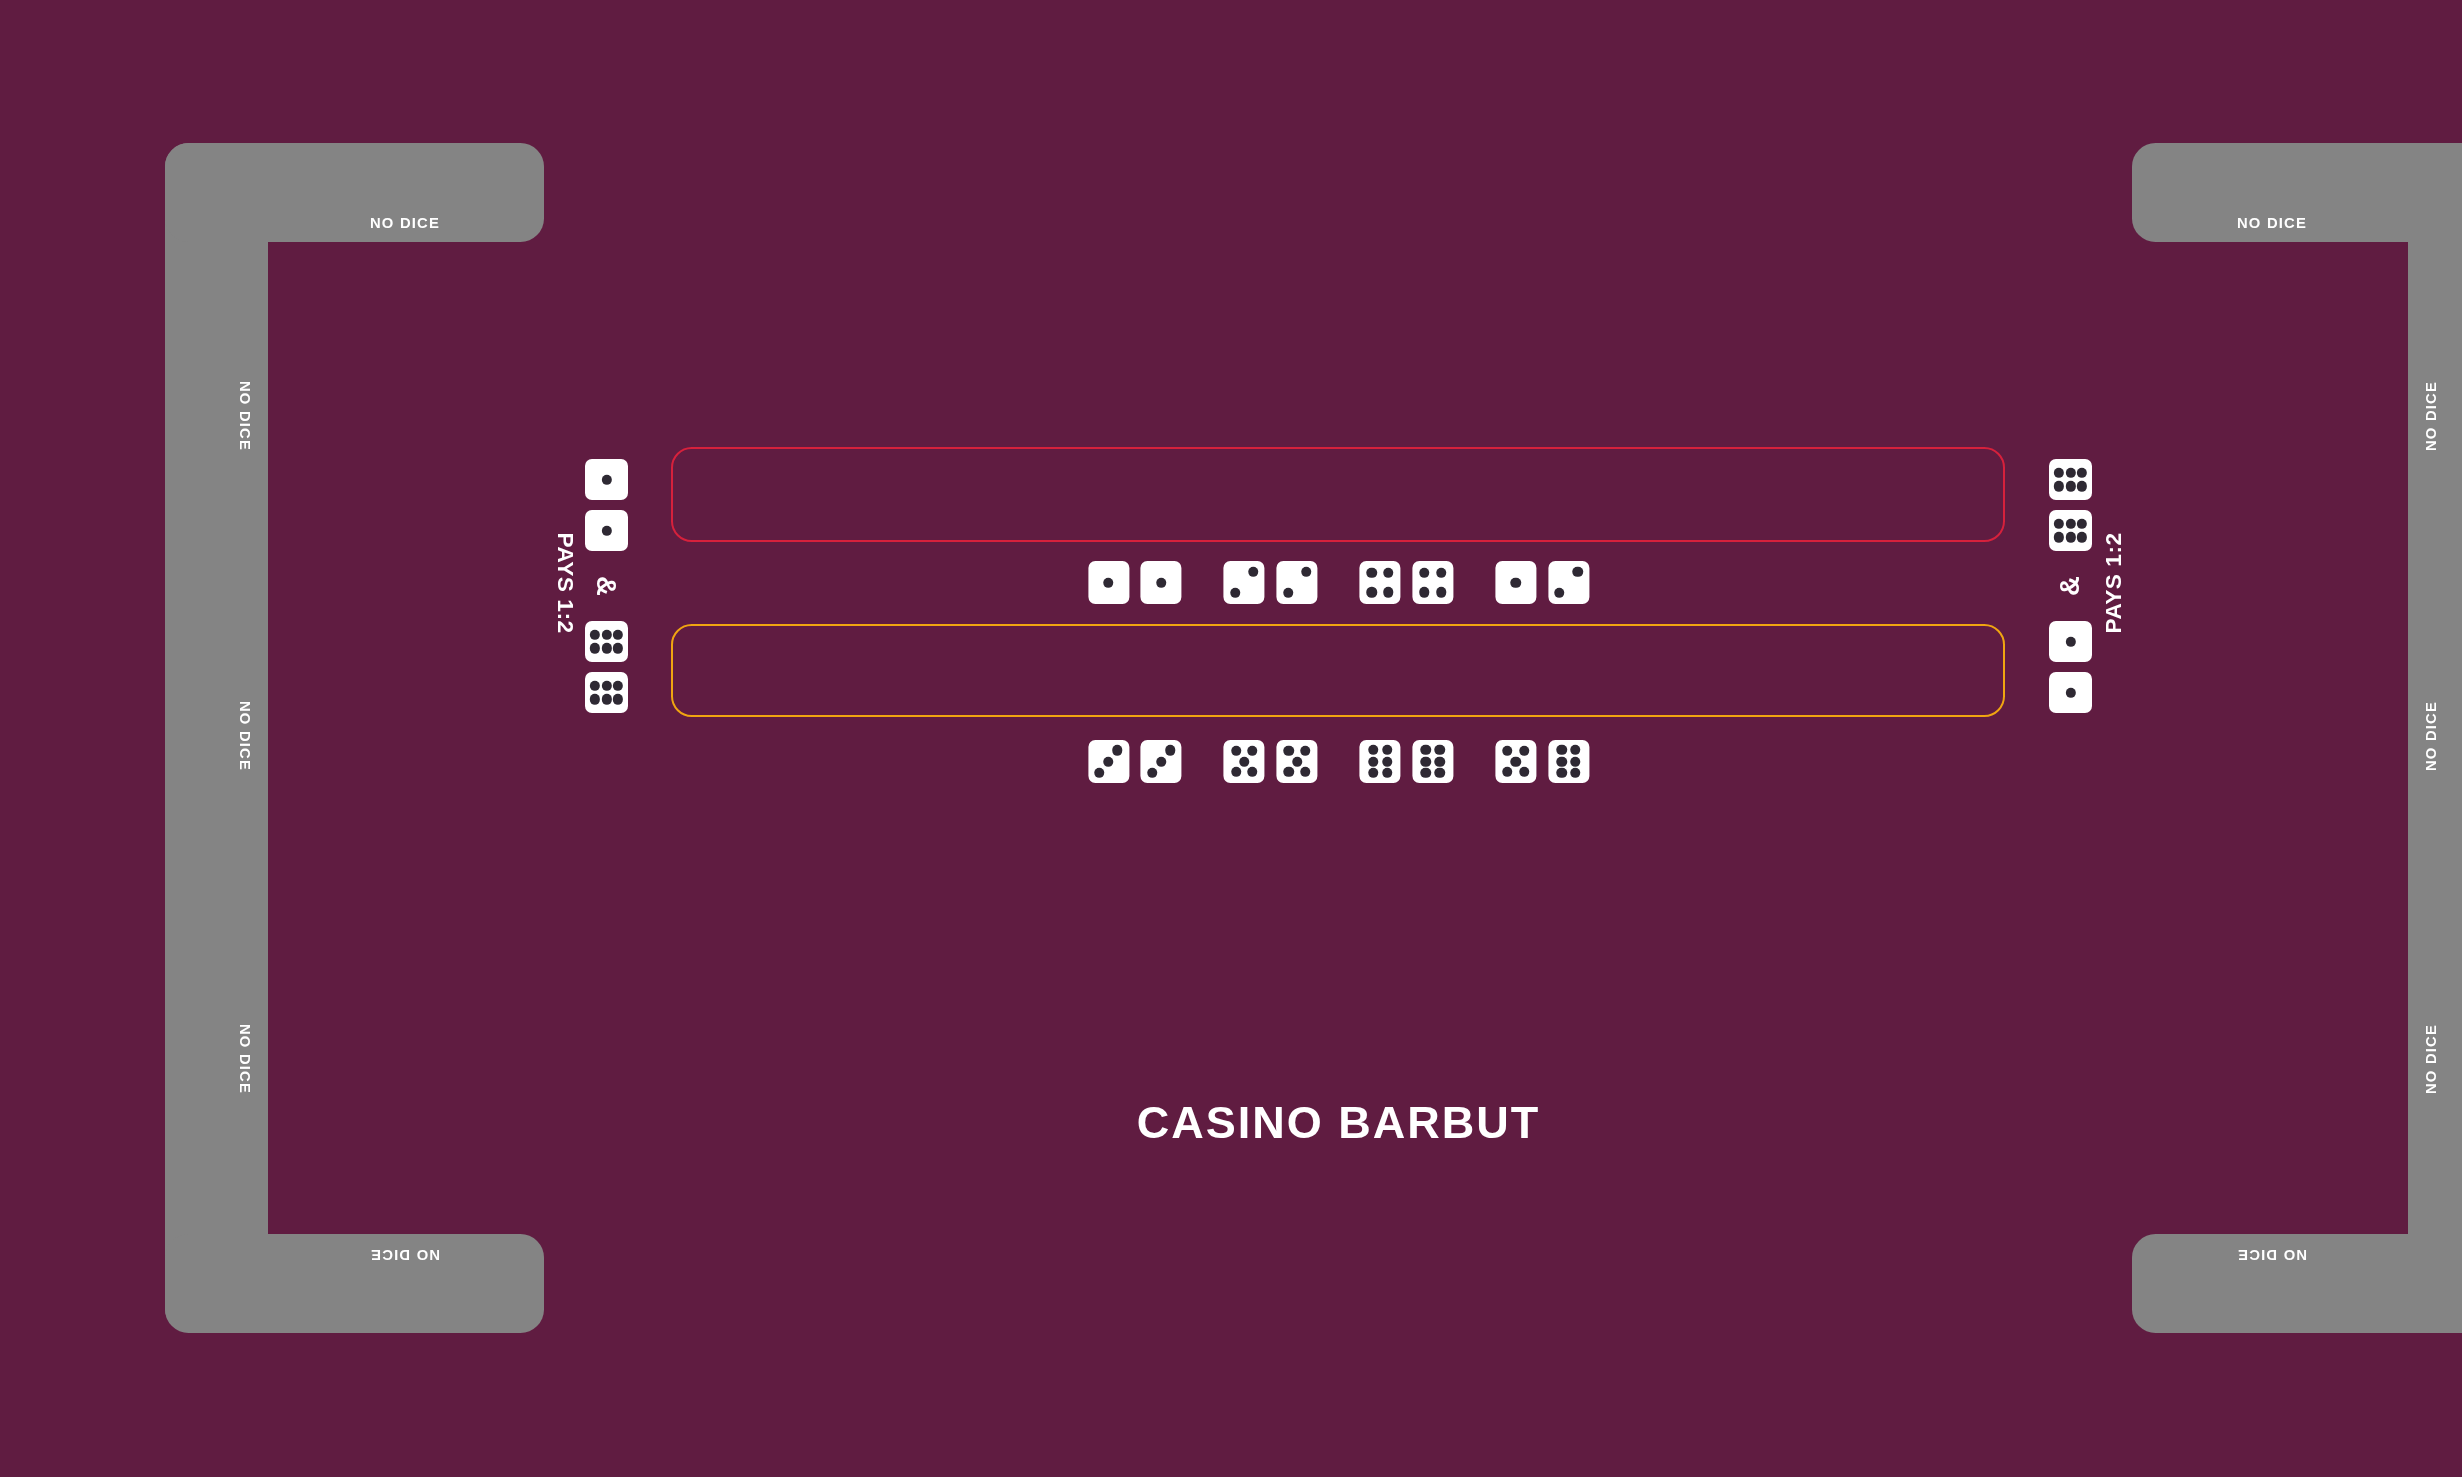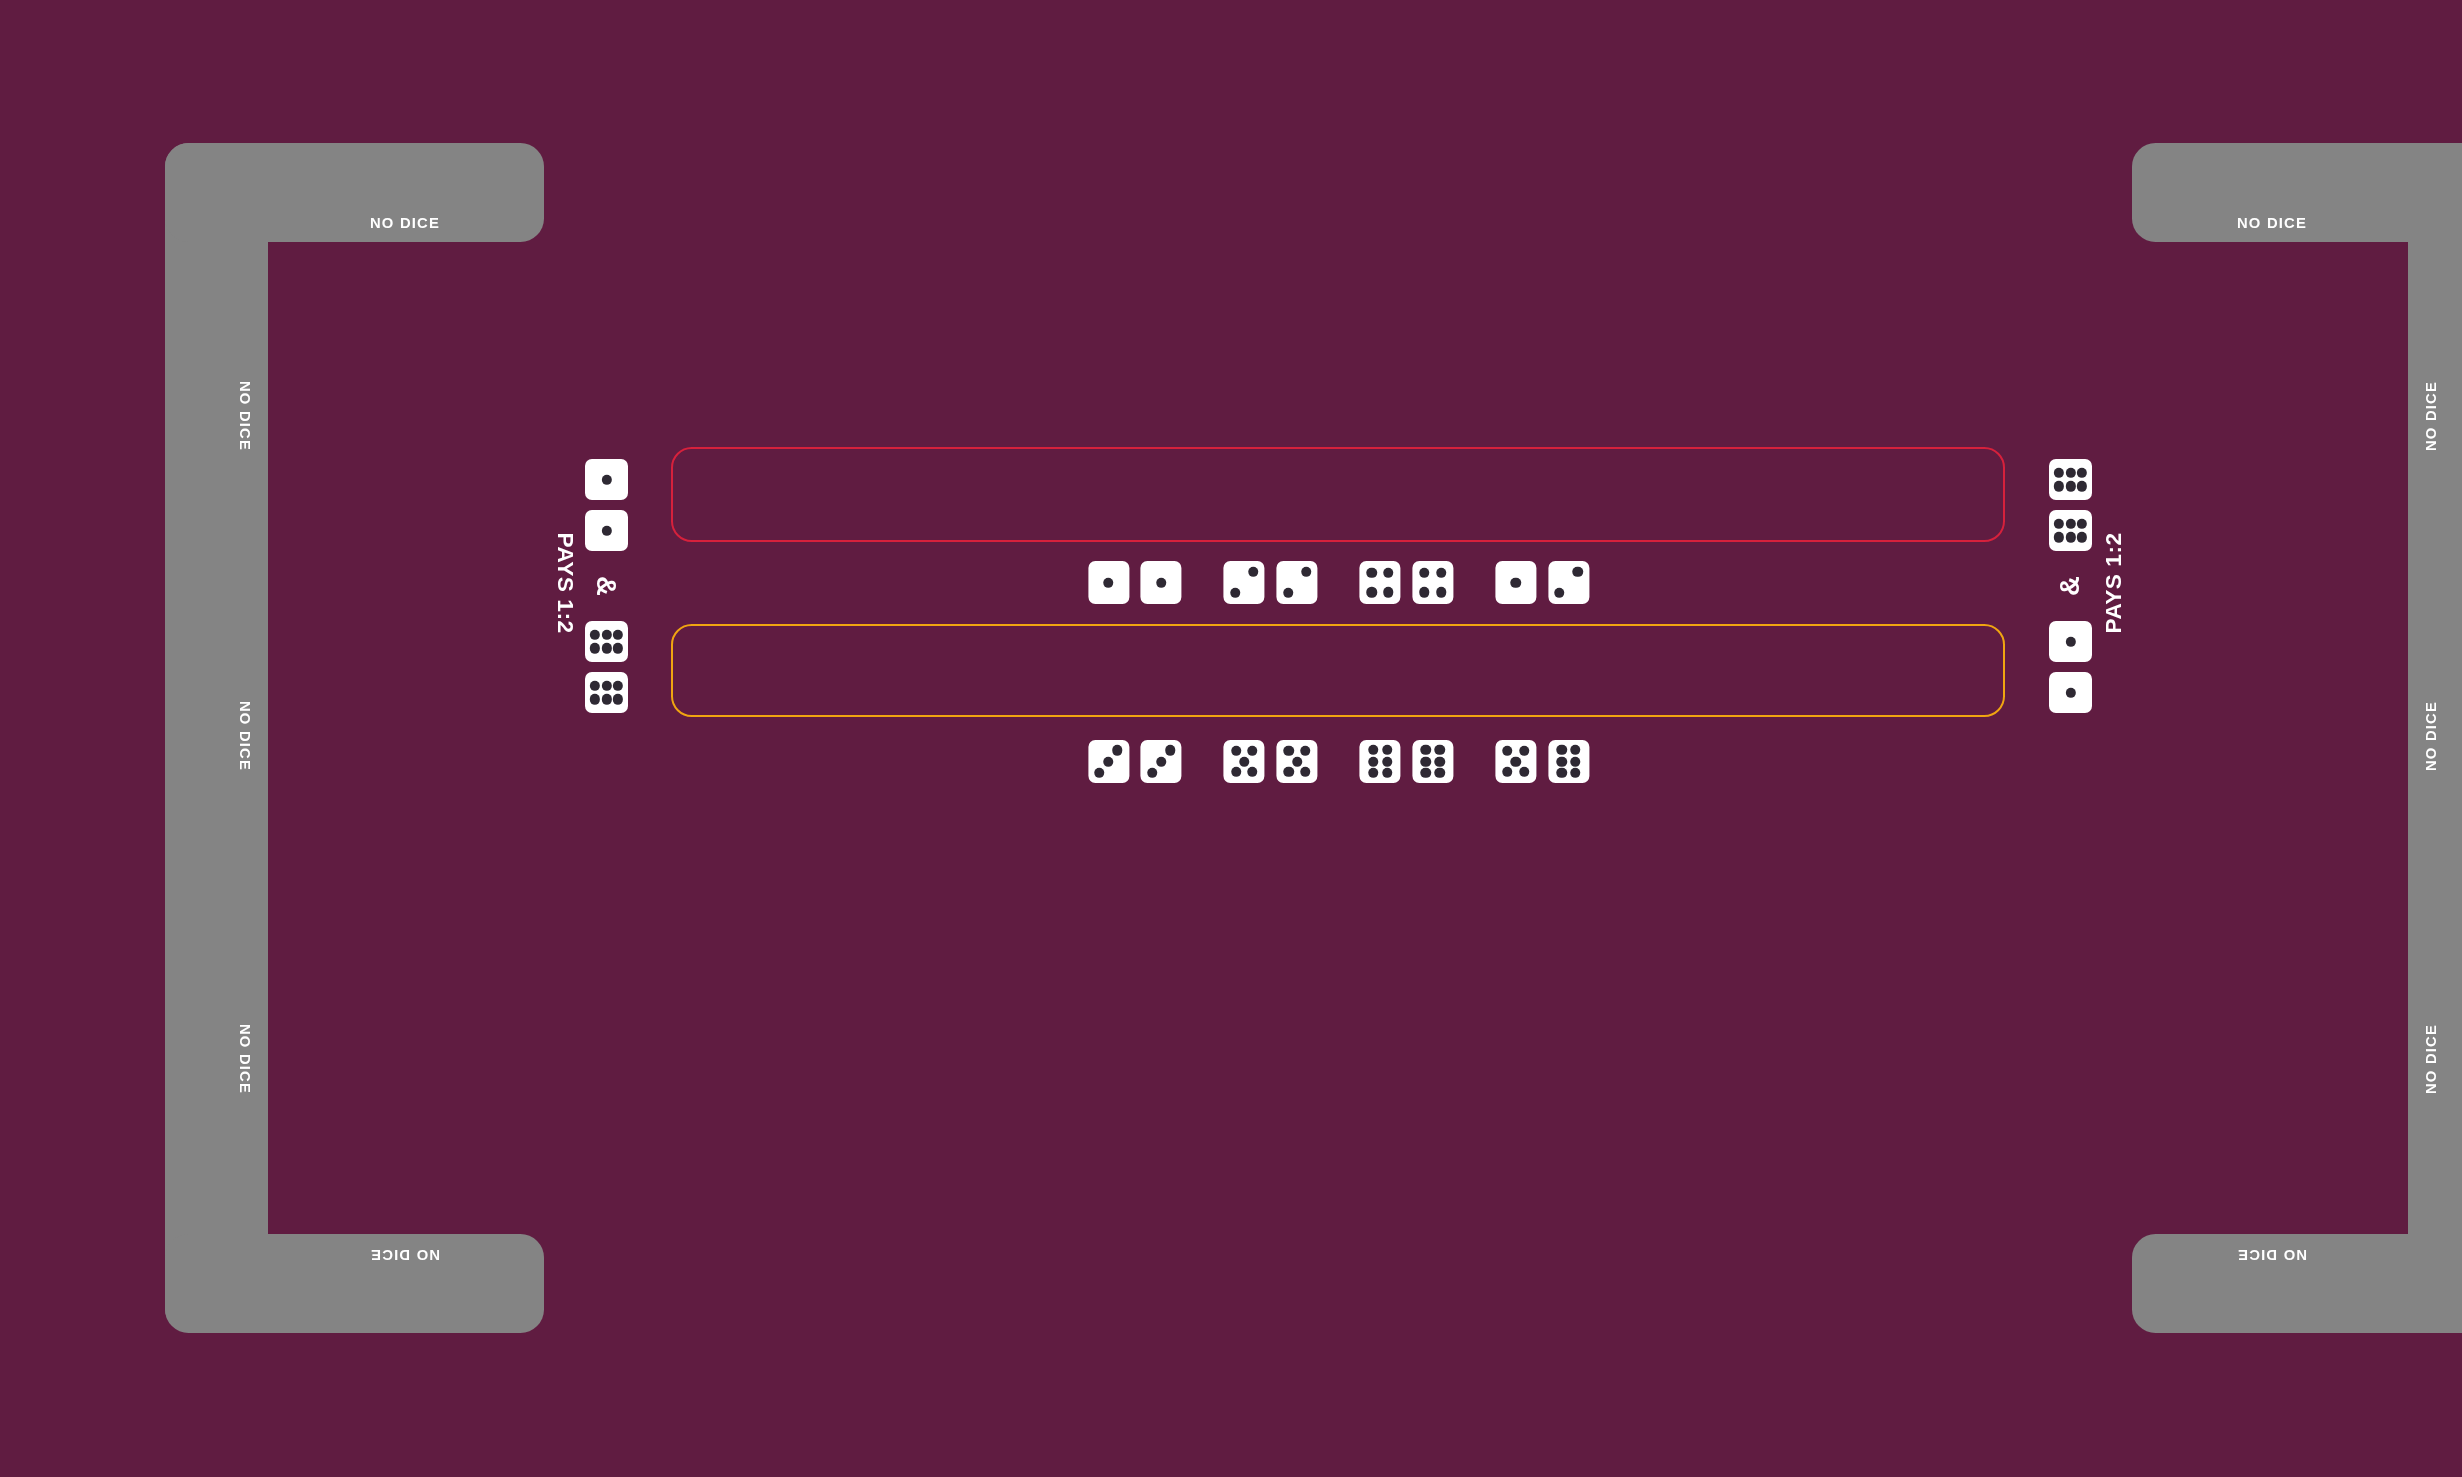--- a/index.html
+++ b/index.html
@@ -291,15 +291,16 @@
       <div class="die land side-die" style="left: 2049px; top: 672px;">
         <div class="pip" style="left: 50%; top: 50%;"></div>
       </div>
     </div>
 
   <span class="pays pays-left">PAYS 1:2</span>
   <span class="pays pays-right">PAYS 1:2</span>
   <span class="amp amp-left">&amp;</span>
   <span class="amp amp-right">&amp;</span>
 
+  <div class="title">CASINO BARBUT</div>
 
 </div>
 
 
 </body></html>

